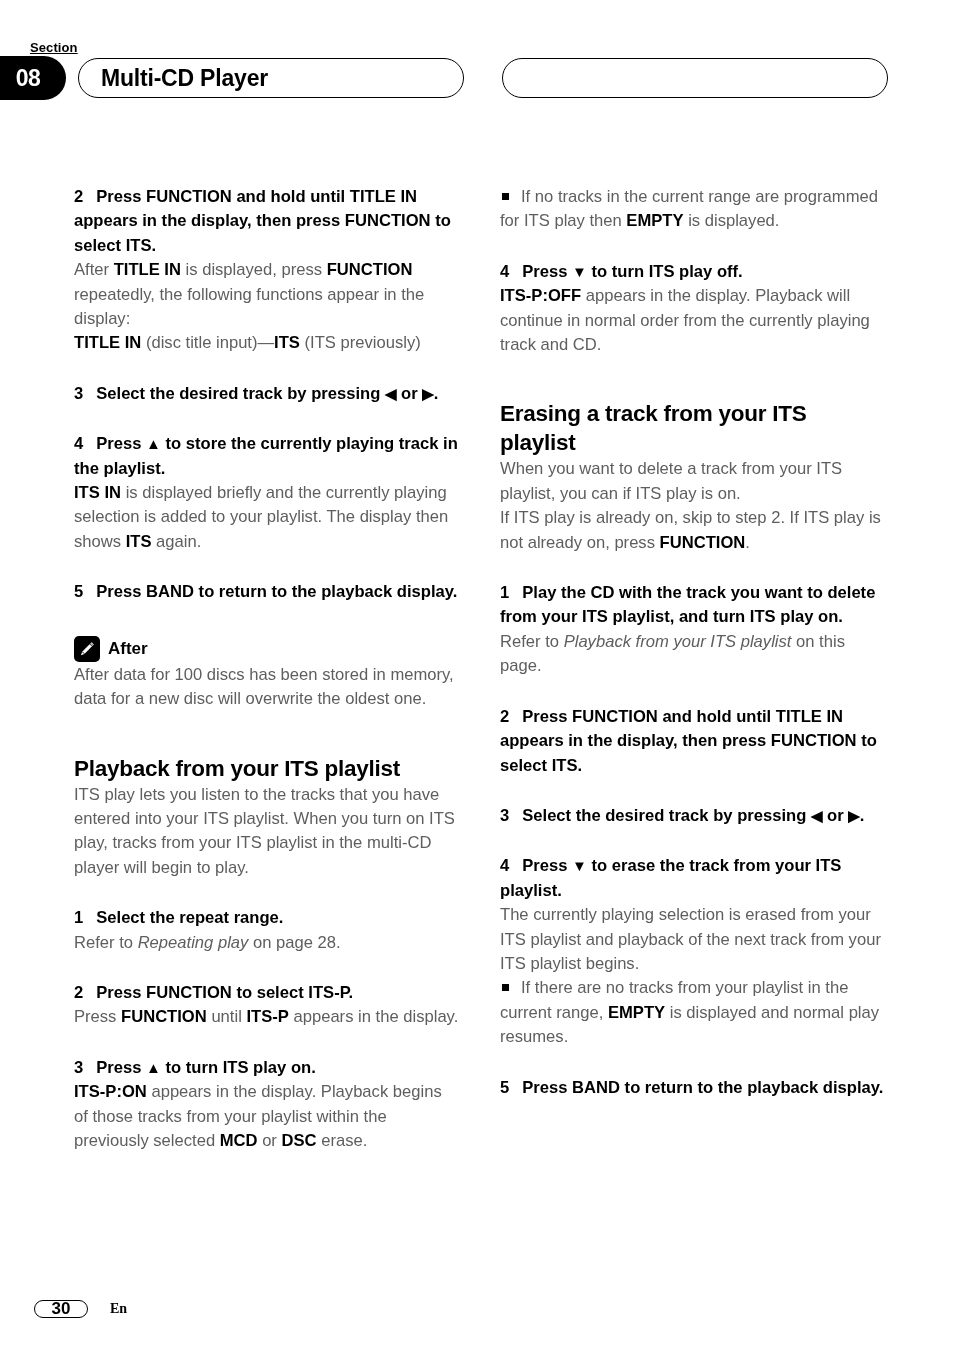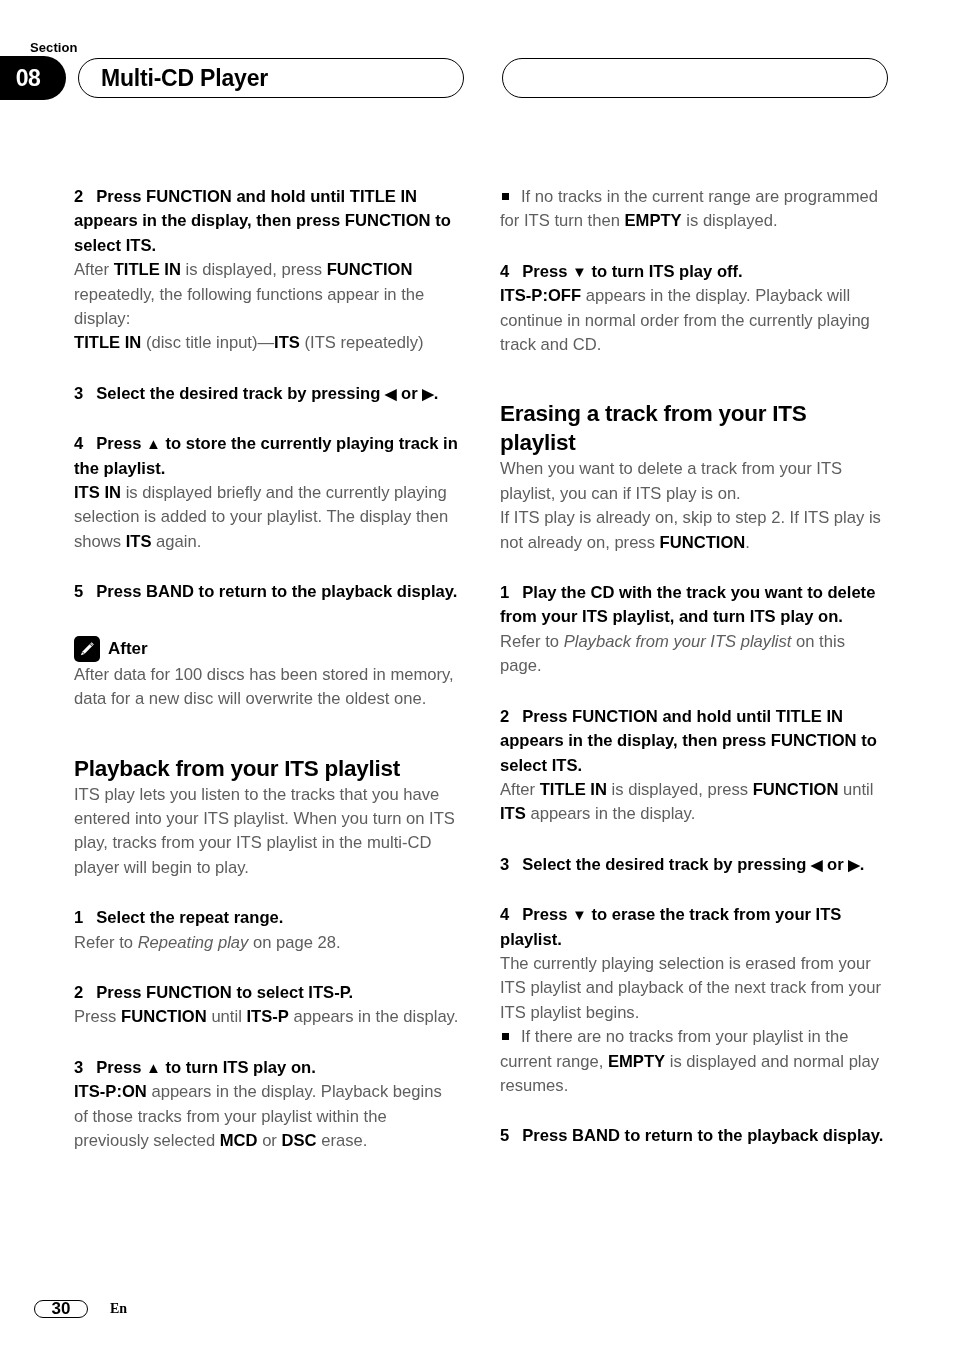--- a/index.html
+++ b/index.html
@@ -29,20 +29,21 @@
     height: 72px;
   }
   .section-label {
     position: absolute;
     left: 30px;
     top: 6px;
     font-size: 13px;
     font-weight: bold;
     color: #000;
     letter-spacing: 0.1px;
+    text-decoration: underline;
   }
   .section-tab {
     position: absolute;
     left: 0;
     top: 22px;
     width: 66px;
     height: 44px;
     background: #000;
     border-top-right-radius: 22px;
     border-bottom-right-radius: 22px;
@@ -231,21 +232,21 @@
     <div class="blank-pill"></div>
   </div>
 
   <div class="col col-left">
 
     <div class="step">
       <span class="num">2</span><span class="gap"></span><span>Press FUNCTION and hold until TITLE IN appears in the display, then press FUNCTION to select ITS.</span>
     </div>
     <div class="blk">
       <span>After </span><b class="k">TITLE IN</b><span> is displayed, press </span><b class="k">FUNCTION</b><span> repeatedly, the following functions appear in the display:</span><br>
-      <b class="k">TITLE IN</b><span> (disc title input)—</span><b class="k">ITS</b><span> (ITS repeatedly)</span>
+      <b class="k">TITLE IN</b><span> (disc title input)—</span><b class="k">ITS</b><span> (ITS previously)</span>
     </div>
 
     <div class="gap-md"></div>
 
     <div class="step">
       <span class="num">3</span><span class="gap"></span><span>Select the desired track by pressing </span><span class="tri">◀</span><span> or </span><span class="tri">▶</span><span>.</span>
     </div>
 
     <div class="gap-md"></div>
 
@@ -307,21 +308,21 @@
       <span class="num">3</span><span class="gap"></span><span>Press </span><span class="tri">▲</span><span> to turn ITS play on.</span>
     </div>
     <div class="blk">
       <b class="k">ITS-P:ON</b><span> appears in the display. Playback begins of those tracks from your playlist within the previously selected </span><b class="k">MCD</b><span> or </span><b class="k">DSC</b><span> erase.</span>
     </div>
   </div>
 
   <div class="col col-right">
 
     <div class="bullet-blk">
-      <span class="bullet-sq"></span><span>If no tracks in the current range are programmed for ITS turn then </span><b class="k">EMPTY</b><span> is displayed.</span>
+      <span class="bullet-sq"></span><span>If no tracks in the current range are programmed for ITS play then </span><b class="k">EMPTY</b><span> is displayed.</span>
     </div>
 
     <div class="gap-md"></div>
 
     <div class="step">
       <span class="num">4</span><span class="gap"></span><span>Press </span><span class="tri">▼</span><span> to turn ITS play off.</span>
     </div>
     <div class="blk">
       <b class="k">ITS-P:OFF</b><span> appears in the display. Playback will continue in normal order from the currently playing track and CD.</span>
     </div>
@@ -341,23 +342,20 @@
       <span class="num">1</span><span class="gap"></span><span>Play the CD with the track you want to delete from your ITS playlist, and turn ITS play on.</span>
     </div>
     <div class="blk">
       <span>Refer to </span><i class="em">Playback from your ITS playlist</i><span> on this page.</span>
     </div>
 
     <div class="gap-md"></div>
 
     <div class="step">
       <span class="num">2</span><span class="gap"></span><span>Press FUNCTION and hold until TITLE IN appears in the display, then press FUNCTION to select ITS.</span>
-    </div>
-    <div class="blk">
-      <span>After </span><b class="k">TITLE IN</b><span> is displayed, press </span><b class="k">FUNCTION</b><span> until </span><b class="k">ITS</b><span> appears in the display.</span>
     </div>
 
     <div class="gap-md"></div>
 
     <div class="step">
       <span class="num">3</span><span class="gap"></span><span>Select the desired track by pressing </span><span class="tri">◀</span><span> or </span><span class="tri">▶</span><span>.</span>
     </div>
 
     <div class="gap-md"></div>
 

